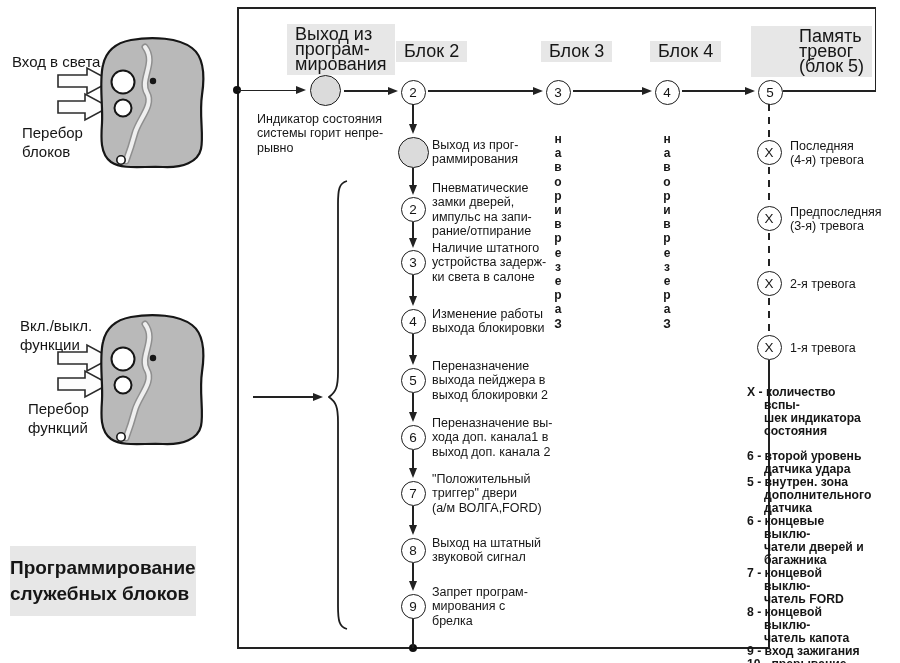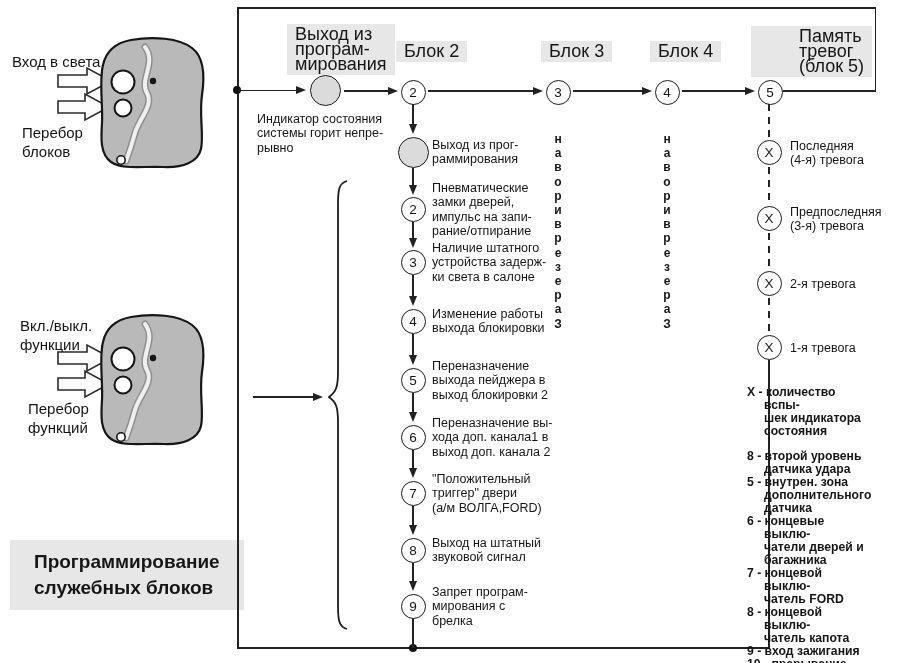--- a/index.html
+++ b/index.html
@@ -27,22 +27,22 @@
   
   .varrow{position:absolute;width:11px;}
   .varrow::before{content:"";position:absolute;top:0;bottom:7px;left:4.7px;width:1.6px;background:#222;}
   .varrow::after{content:"";position:absolute;bottom:0;left:1px;width:0;height:0;
     border-top:10px solid #222;border-left:4.5px solid transparent;border-right:4.5px solid transparent;}
   .vert{position:absolute;width:16px;text-align:center;font-size:12px;font-weight:bold;
         line-height:14.2px;white-space:pre-line;}
   .legend-item{padding-left:17px;text-indent:-17px;font-size:12.2px;line-height:13px;white-space:pre-line;}
   .legend-item.gap{margin-top:12px;}
   .fob-label{position:absolute;font-size:15px;line-height:19px;white-space:pre-line;}
-  .title-box{position:absolute;background:#e7e7e7;padding:9px 24px;font-size:19px;font-weight:bold;
-             line-height:26px;white-space:pre-line;}
+  .title-box{position:absolute;background:#e7e7e7;padding:9px 0;font-size:19px;font-weight:bold;
+             line-height:26px;white-space:pre-line;margin-top:6px;}
 </style>
 </head>
 <body>
 
 <div id="canvas">
 
   <svg width="0" height="0" style="position:absolute">
     <defs>
       <g id="fobshape">
         <polygon points="3,40 32,40 32,33 56,46 32,59 32,52 3,52" fill="#fdfdfd" stroke="#2b2b2b" stroke-width="1.6"></polygon>
@@ -216,21 +216,21 @@
   <div class="txt" style="left:790px;top:277px;width:110px;">2-я тревога</div>
 
   <div class="dashline" style="left:768.2px;top:298px;height:35px;"></div>
   <div class="node" style="left:756.5px;top:334.5px;">X</div>
   <div class="txt" style="left:790px;top:341px;width:110px;">1-я тревога</div>
 
   <div class="abs" style="left:747px;top:386px;width:118px;font-weight:bold;">
     <div class="legend-item">X - количество вспы-
 шек индикатора
 состояния</div>
-    <div class="legend-item gap">8 - второй уровень
+    <div class="legend-item gap">6 - второй уровень
 датчика удара</div>
     <div class="legend-item">5 - внутрен. зона
 дополнительного
 датчика</div>
     <div class="legend-item">6 - концевые выклю-
 чатели дверей и
 багажника</div>
     <div class="legend-item">7 - концевой выклю-
 чатель FORD</div>
     <div class="legend-item">8 - концевой выклю-

